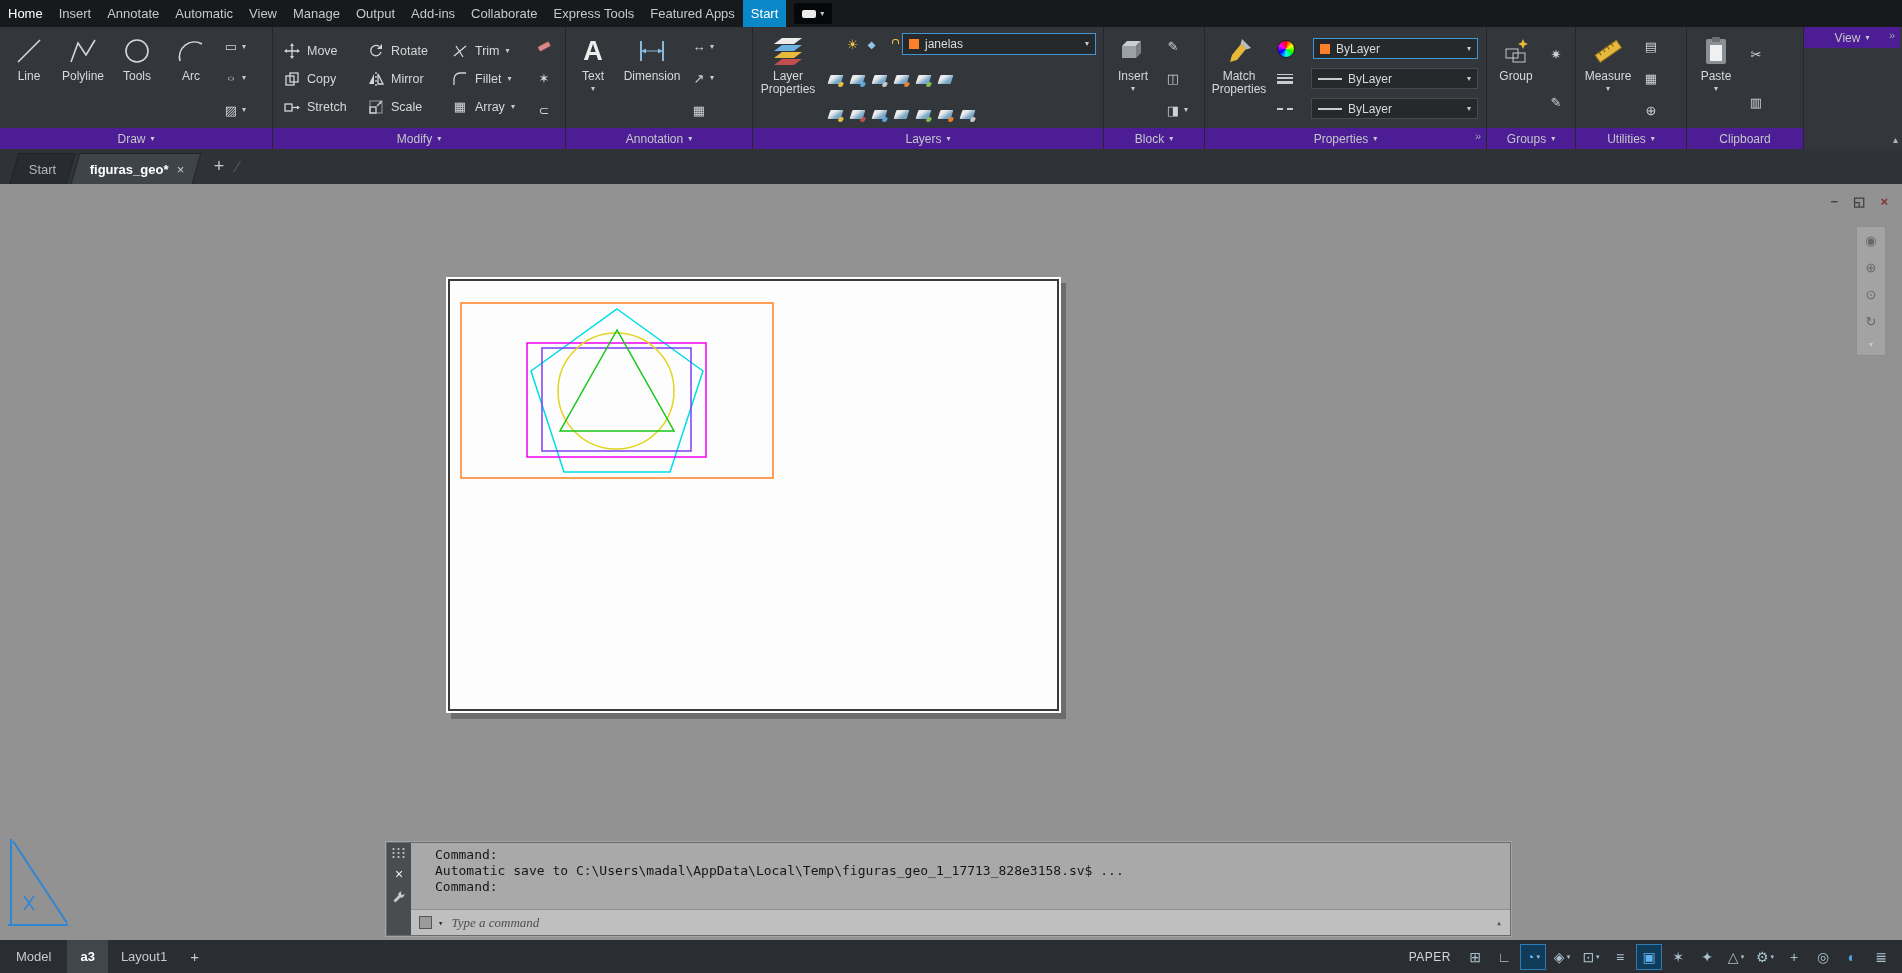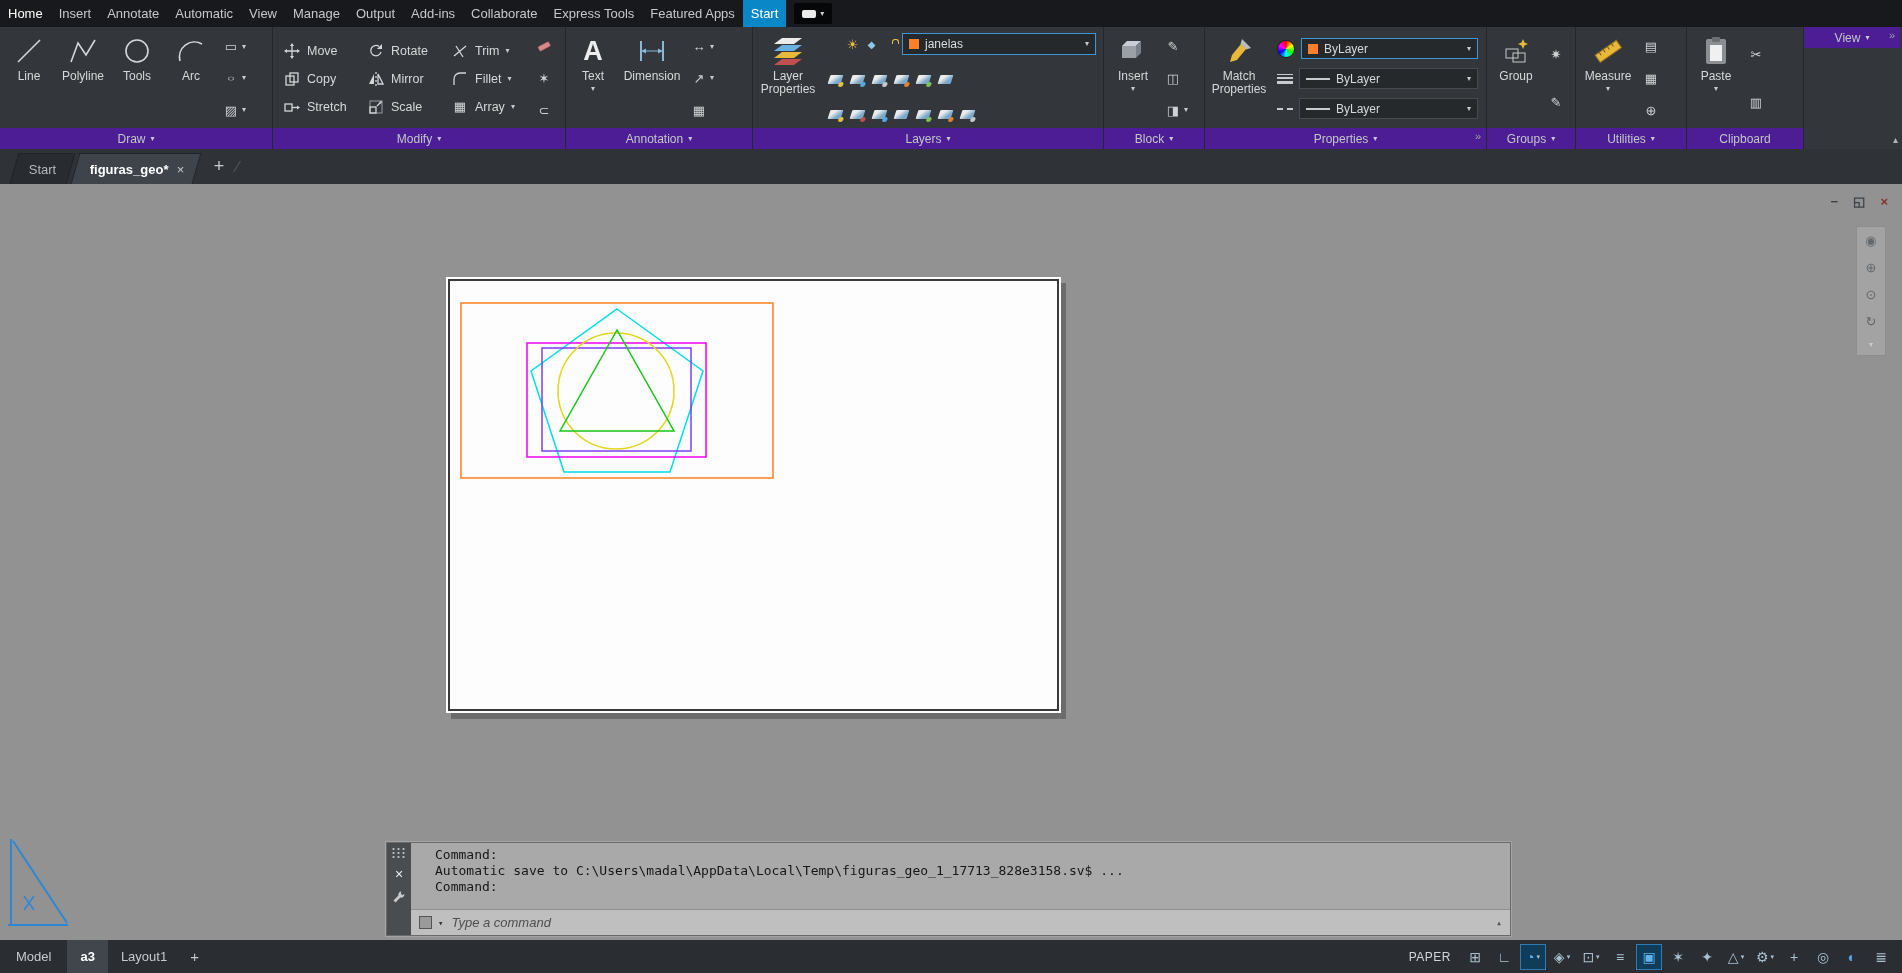--- a/index.html
+++ b/index.html
@@ -39,21 +39,21 @@
   .lockicon{width:9px;height:7px;background:#e8c050;position:relative;border-radius:1px;margin-top:5px}
   .lockicon::before{content:"";position:absolute;left:1px;top:-5px;width:5px;height:4px;border:1.5px solid #e8c050;border-bottom:none;border-radius:3px 3px 0 0}
   .layer-combo{flex:1;height:20px;background:#26292c;border:1px solid #3f96d2;display:flex;align-items:center;gap:6px;padding:0 6px;color:#dadcde;font-size:12px}
   .layer-combo .caret{margin-left:auto}
   .swatch{width:10px;height:10px;background:#ff7f2a}
   .layer-tools{display:flex;gap:9px;align-items:center;height:20px;padding-left:3px}
   .lchip{width:13px;height:9px;background:linear-gradient(135deg,#ececec 30%,#7aa8c8 70%);transform:skewX(-18deg);border-radius:1px;position:relative}
   .lchip::after{content:"";position:absolute;right:-3px;bottom:-3px;width:5px;height:5px;border-radius:50%;background:var(--m,transparent)}
   
   .props-right{display:flex;flex-direction:column;justify-content:space-evenly;padding:0 6px;flex:1}
-  .prop-row{display:flex;align-items:center;gap:6px;height:21px}
+  .prop-row{display:flex;align-items:center;gap:18px;height:21px}
   .color-wheel{width:16px;height:16px;border-radius:50%;border:1px solid #1d1f21;
     background:conic-gradient(#f00,#ff0,#0f0,#0ff,#00f,#f0f,#f00)}
   .lw-bars{width:16px;display:flex;flex-direction:column;gap:2px}
   .lw-bars i{display:block;background:#c8ccce;height:1px}
   .lw-bars i+i{height:2px}.lw-bars i+i+i{height:3px}
   .lt-icon{width:16px;border-top:2px dashed #c8ccce}
   .prop-select{flex:1;height:19px;background:#26292c;border:1px solid #474b4f;display:flex;align-items:center;gap:6px;padding:0 6px;font-size:12px;color:#d6d8da}
   .prop-select.hl{border-color:#3f96d2}
   .prop-select .caret{margin-left:auto}
   .chip{width:10px;height:10px;background:#ff7f2a}
@@ -78,21 +78,21 @@
   .ucs{position:absolute;left:6px;bottom:6px}
   
   .cmdwin{position:absolute;left:386px;top:658px;width:1123px;height:92px;display:flex;border:1px solid #6a6a6a;box-shadow:0 0 0 1px rgba(255,255,255,.18)}
   .cmd-gutter{width:24px;background:#4a4d50;display:flex;flex-direction:column;align-items:center;padding-top:4px;gap:9px}
   .grip{width:16px;height:11px;background-image:radial-gradient(#bdbdbd 1px,transparent 1.3px);background-size:5px 4px}
   .cmd-close{color:#ececec;font-size:14px;line-height:1}
   .cmd-main{flex:1;display:flex;flex-direction:column;background:#a9a9a9;font-family:"DejaVu Sans Mono",monospace;font-size:13px;color:#161616}
   .cmd-history{flex:1;padding:4px 24px;line-height:16px}
   .cmd-input{height:25px;background:#bfbfbf;border-top:1px solid #8f8f8f;display:flex;align-items:center;padding:0 8px;gap:6px}
   .cmd-box{width:11px;height:11px;border:1px solid #555;background:#9a9a9a}
-  .cmd-input input{flex:1;background:transparent;border:none;outline:none;font-family:Liberation Sans, sans-serif;font-size:13px;color:#701a75;font-style:italic}
+  .cmd-input input{flex:1;background:transparent;border:none;outline:none;font-family:Liberation Serif, serif;font-size:13px;color:#701a75;font-style:italic}
   .cmd-input input::placeholder{color:#4f4f4f;font-style:italic}
   .cmd-up{margin-left:auto;color:#555;font-size:10px}
   .cmd-caret{color:#333;font-size:9px}
   
   .statusbar{position:absolute;left:0;right:0;bottom:0;height:33px;background:#2a2e32;display:flex;align-items:center;font-size:13px;color:#c6cacc}
   .sb-model{padding:0 16px}
   .sb-ltab{padding:0 13px;height:100%;display:flex;align-items:center}
   .sb-ltab.active{background:#40464c;color:#fff;font-weight:bold}
   .sb-plus{padding:0 10px;font-size:15px}
   .sb-right{margin-left:auto;display:flex;align-items:center;gap:3px;padding-right:8px}

